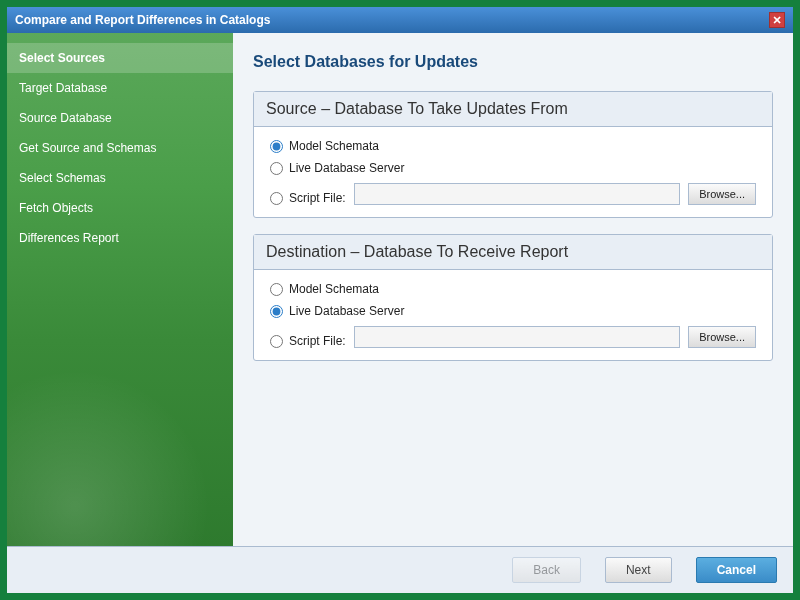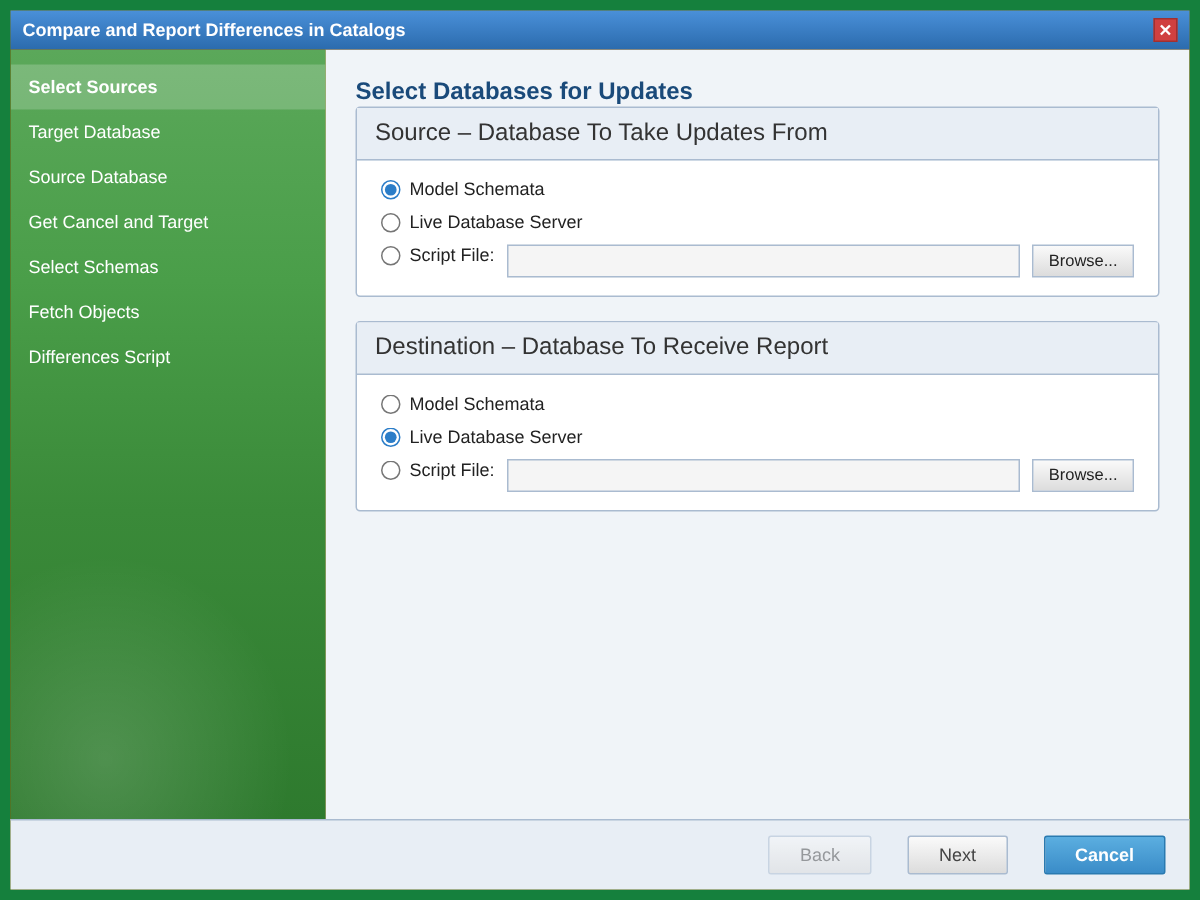--- a/index.html
+++ b/index.html
@@ -40,21 +40,21 @@
       cursor: pointer;
     }
 
     .main-content {
       display: flex;
       flex: 1;
       overflow: hidden;
     }
 
     .sidebar {
-      width: 210px;
+      width: 226px;
       background: linear-gradient(to bottom, #5BA85A 0%, #4A9E49 30%, #3A8A39 60%, #2E7A2E 100%);
       flex-shrink: 0;
       padding-top: 10px;
       position: relative;
       overflow: hidden;
     }
 
     .sidebar::after {
       content: '';
       position: absolute;
@@ -83,20 +83,21 @@
       background: #F0F4F8;
       display: flex;
       flex-direction: column;
       padding: 20px;
     }
 
     .content-title {
       font-size: 16px;
       font-weight: bold;
       color: #1A4A7A;
+      margin-bottom: 20px;
     }
 
     .section-box {
       border: 1px solid #AABBD0;
       background: white;
       border-radius: 3px;
       margin-bottom: 16px;
     }
 
     .section-legend {
@@ -107,21 +108,21 @@
       border-bottom: 1px solid #AABBD0;
       font-weight: normal;
     }
 
     .section-body {
       padding: 12px 16px;
     }
 
     .radio-row {
       display: flex;
-      align-items: flex-start;
+      align-items: flex-end;
       margin-bottom: 8px;
       gap: 8px;
     }
 
     .radio-row:last-child {
       margin-bottom: 0;
     }
 
     .radio-row label {
       font-size: 12px;
@@ -210,30 +211,30 @@
       <div class="sidebar-item active">
         <span>Select Sources</span>
       </div>
       <div class="sidebar-item">
         <span>Target Database</span>
       </div>
       <div class="sidebar-item">
         <span>Source Database</span>
       </div>
       <div class="sidebar-item">
-        <span>Get Cancel and Target</span>
+        <span>Get Source and Schemas</span>
       </div>
       <div class="sidebar-item">
         <span>Select Schemas</span>
       </div>
       <div class="sidebar-item">
         <span>Fetch Objects</span>
       </div>
       <div class="sidebar-item">
-        <span>Differences Script</span>
+        <span>Differences Report</span>
       </div>
     </div>
 
     <div class="content-area">
       <div class="content-title">Select Databases for Updates</div>
 
       <div class="section-box">
         <div class="section-legend">Source – Database To Take Updates From</div>
         <div class="section-body">
           <div class="radio-row">

